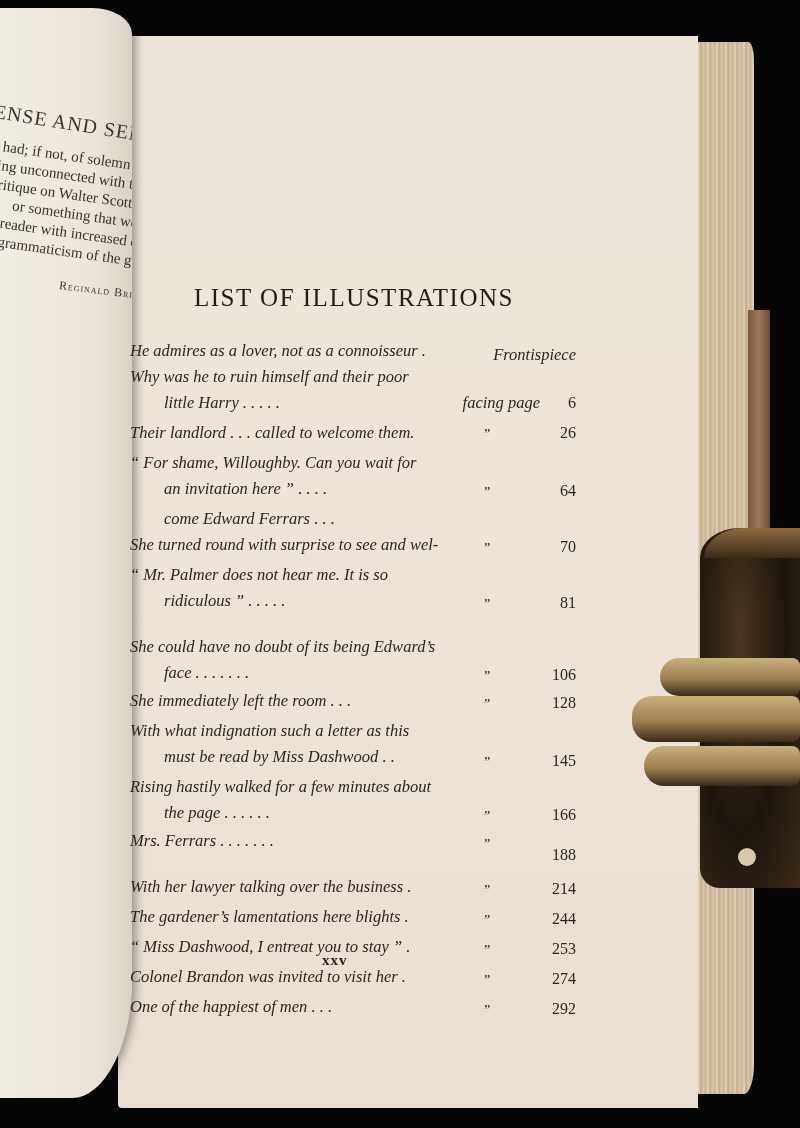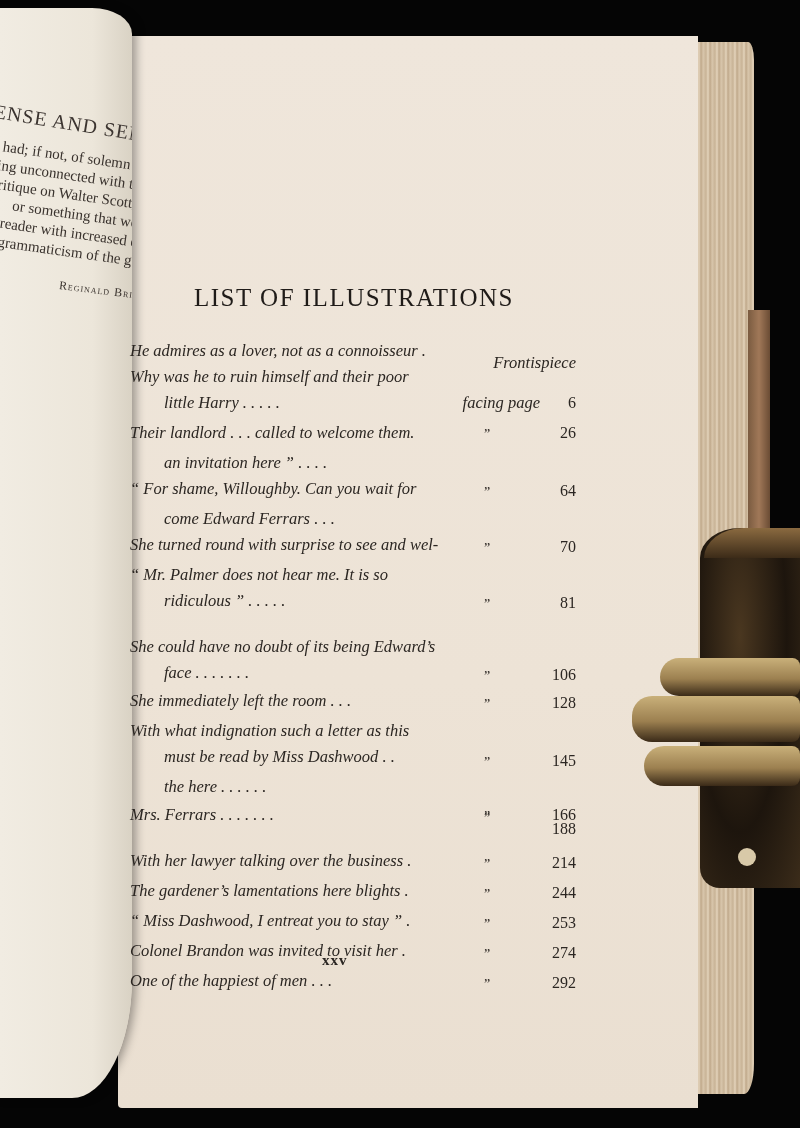--- a/index.html
+++ b/index.html
@@ -114,36 +114,36 @@
 <div class="page-edges"></div>
 <div class="ribbon"></div>
 
 <div class="right-page"></div>
 
 <div class="title" style="z-index:4">LIST OF ILLUSTRATIONS</div>
 
 <div class="toc" style="z-index:4">
   <div class="entry">
     <div class="line"><span>He admires as a lover, not as a connoisseur .</span></div>
-    <span class="label-right" style="top:12px;line-height:26px">Frontispiece</span>
+    <span class="label-right" style="top:4px;line-height:26px">Frontispiece</span>
   </div>
   <div class="entry" style="">
     <div class="line"><span>Why was he to ruin himself and their poor</span></div>
     <div class="line indent"><span>little Harry . . . . .</span></div>
     <span class="label" style="top:26px;line-height:26px">facing page</span>
     <span class="page" style="top:26px;line-height:26px">6</span>
   </div>
   <div class="entry" style="margin-top:4px">
     <div class="line"><span>Their landlord . . . called to welcome them.</span></div>
     <span class="ditto" style="top:0;line-height:30px">”</span>
     <span class="page" style="top:0;line-height:26px">26</span>
   </div>
   <div class="entry" style="margin-top:4px">
+    <div class="line"><span>“ For shame, Willoughby.  Can you wait for</span></div>
     <div class="line indent"><span>an invitation here ” . . . .</span></div>
-    <div class="line"><span>“ For shame, Willoughby.  Can you wait for</span></div>
     <span class="ditto" style="top:26px;line-height:34px">”</span>
     <span class="page" style="top:26px;line-height:30px">64</span>
   </div>
   <div class="entry" style="margin-top:4px">
     <div class="line indent"><span>come Edward Ferrars . . .</span></div>
     <div class="line"><span>She turned round with surprise to see and wel-</span></div>
     <span class="ditto" style="top:26px;line-height:34px">”</span>
     <span class="page" style="top:26px;line-height:30px">70</span>
   </div>
   <div class="entry" style="margin-top:4px">
@@ -163,21 +163,22 @@
     <span class="ditto" style="top:0;line-height:34px">”</span>
     <span class="page" style="top:0;line-height:30px">128</span>
   </div>
   <div class="entry" style="margin-top:4px">
     <div class="line"><span>With what indignation such a letter as this</span></div>
     <div class="line indent"><span>must be read by Miss Dashwood . .</span></div>
     <span class="ditto" style="top:26px;line-height:38px">”</span>
     <span class="page" style="top:26px;line-height:34px">145</span>
   </div>
   <div class="entry" style="margin-top:4px">
-    <div class="line indent"><span>the here . . . . . .</span></div>
+    <div class="line"><span>Rising hastily walked for a few minutes about</span></div>
+    <div class="line indent"><span>the page . . . . . .</span></div>
     <span class="ditto" style="top:26px;line-height:34px">”</span>
     <span class="page" style="top:26px;line-height:30px">166</span>
   </div>
   <div class="entry" style="margin-top:2px">
     <div class="line"><span>Mrs. Ferrars . . . . . . .</span></div>
     <span class="ditto" style="top:0;line-height:34px">”</span>
     <span class="page" style="top:12px;line-height:30px">188</span>
   </div>
   <div class="entry" style="margin-top:20px">
     <div class="line"><span>With her lawyer talking over the business .</span></div>

